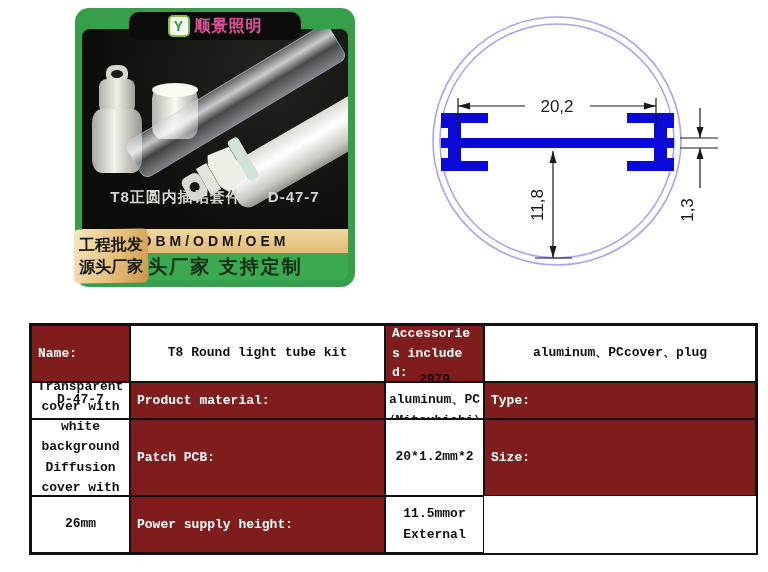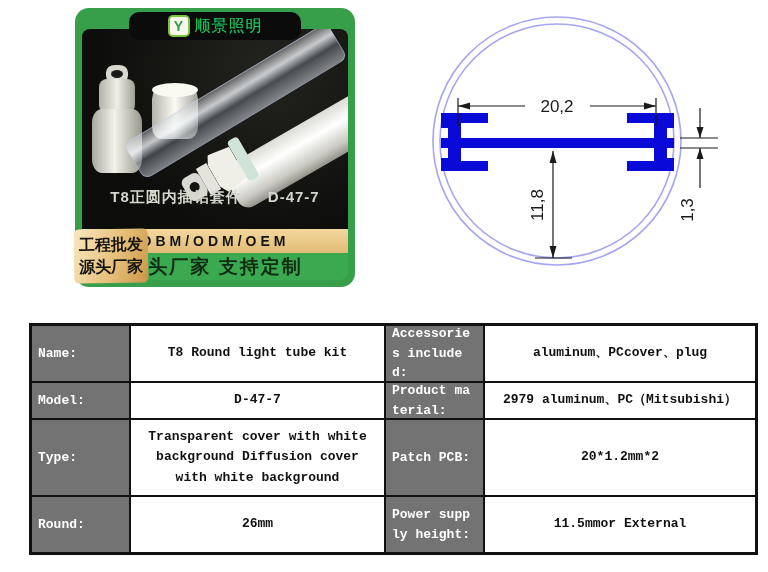--- a/index.html
+++ b/index.html
@@ -9,21 +9,21 @@
   
   .card{position:absolute;left:75px;top:8px;width:266px;height:265px;
         background:#379e4a;border-radius:14px;padding:7px;}
   .card-inner{position:relative;width:100%;height:100%;display:flex;flex-direction:column;}
   .logo-tab{position:absolute;top:-3px;left:50%;transform:translateX(-50%);
         width:172px;height:28px;background:#0b0b0b;border-radius:10px;z-index:5;
         display:flex;align-items:center;justify-content:center;gap:5px;}
   .logo-ico{width:18px;height:18px;border:2px solid #7cc43e;border-radius:5px;background:#f7f7ee;
         display:flex;align-items:center;justify-content:center;
         color:#2f9e44;font-weight:bold;font-size:14px;line-height:1;}
-  .brand{color:#22c55e;font-weight:normal;font-size:16px;letter-spacing:1px;
+  .brand{color:#ec4899;font-weight:bold;font-size:16px;letter-spacing:1px;
         text-shadow:0 0 1px #063;white-space:nowrap;}
   .photo{margin-top:14px;flex:1;background:radial-gradient(circle at 70% 20%,#23231f 0%,#0d0d0b 70%);
         border-radius:8px 8px 0 0;position:relative;overflow:hidden;}
   .cap-base{position:absolute;left:10px;top:80px;width:50px;height:64px;border-radius:10px/14px;
         background:linear-gradient(90deg,#a9a9a1,#f2f2ea 45%,#98988f);}
   .cap-mid{position:absolute;left:17px;top:50px;width:36px;height:34px;border-radius:8px;
         background:linear-gradient(90deg,#b2b2aa,#efefe7 50%,#a09f96);}
   .cap-nub{position:absolute;left:24px;top:36px;width:22px;height:18px;border-radius:40%;
         background:#d8d8d0;display:flex;align-items:center;justify-content:center;}
   .cap-hole{width:12px;height:8px;border-radius:50%;background:#1a1a1a;}
@@ -66,21 +66,21 @@
   .dim-text{font-family:"Liberation Sans",sans-serif;font-size:17px;fill:#1a1a1a;}
 
   
   .spec-table{position:absolute;left:29px;top:323px;display:grid;
         grid-template-columns:99px 255px 99px 272px;
         grid-template-rows:57px 37px 77px 57px;
         border:2px solid #111;
         font-family:"Liberation Mono","DejaVu Sans Mono",monospace;
         font-weight:bold;font-size:13px;}
   .spec-table>div{border:1px solid #111;box-sizing:border-box;}
-  .lbl{background:#737373;color:#ffffff;display:flex;align-items:center;
+  .lbl{background:#7f1d1d;color:#ffffff;display:flex;align-items:center;
         padding:2px 6px;line-height:1.5;word-break:break-all;}
   .val{background:#ffffff;color:#111111;display:flex;align-items:center;justify-content:center;
         text-align:center;padding:2px 6px;line-height:1.55;}
 </style>
 </head>
 <body>
 
 <div class="card">
   <div class="card-inner">
     <div class="logo-tab">
@@ -175,27 +175,26 @@
     <text class="dim-text" text-anchor="middle" stroke="none" transform="translate(273,200) rotate(-90)">1,3</text>
   </g>
 </svg>
 
 <div class="spec-table">
   <div class="lbl">Name:</div>
   <div class="val">T8 Round light tube kit</div>
   <div class="lbl">Accessories included:</div>
   <div class="val">aluminum、PCcover、plug</div>
 
-  <div class="lbl">Model:</div>
   <div class="val">D-47-7</div>
   <div class="lbl">Product material:</div>
   <div class="val">2979 aluminum、PC（Mitsubishi）</div>
 
   <div class="lbl">Type:</div>
   <div class="val">Transparent cover with white background Diffusion cover with white background</div>
   <div class="lbl">Patch PCB:</div>
   <div class="val">20*1.2mm*2</div>
 
-  <div class="lbl">Round:</div>
+  <div class="lbl">Size:</div>
   <div class="val">26mm</div>
   <div class="lbl">Power supply height:</div>
   <div class="val">11.5mmor External</div>
 </div>
 
 </body></html>

